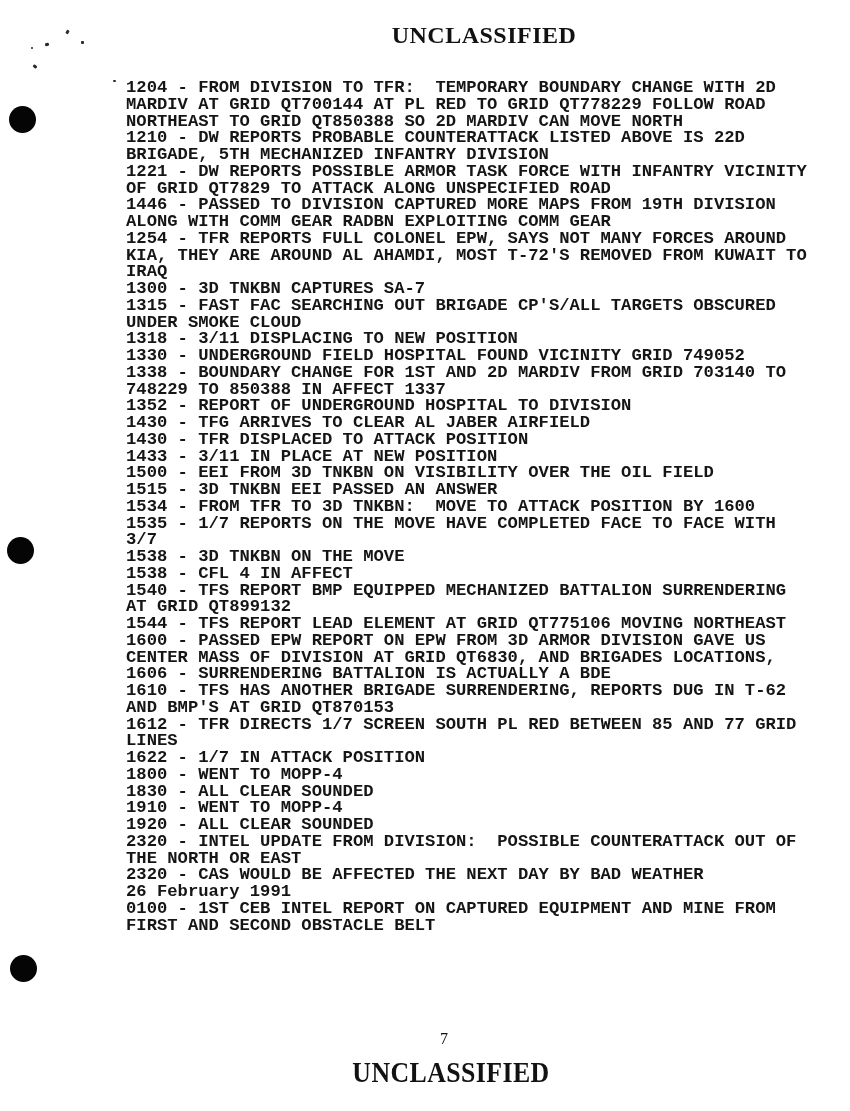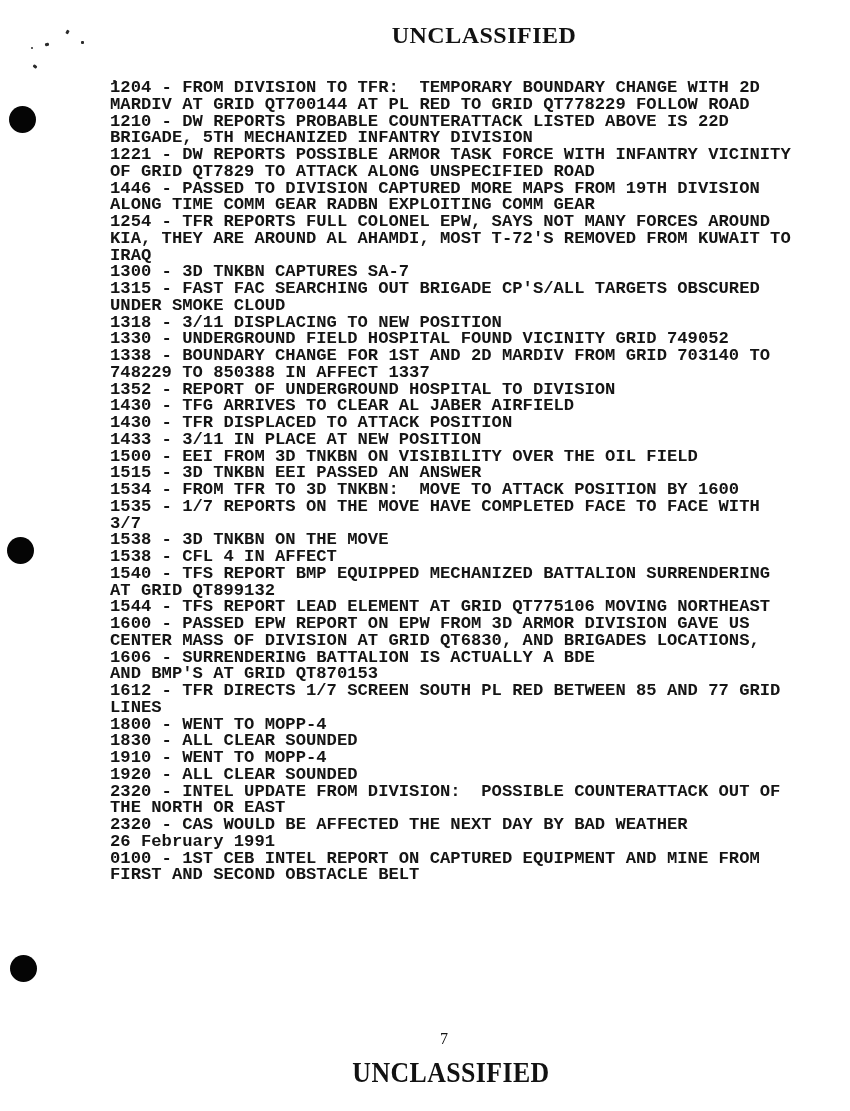--- a/index.html
+++ b/index.html
@@ -69,21 +69,21 @@
     position: absolute;
     top: 1030px;
     left: 440px;
     font-family: "Liberation Serif", serif;
     font-size: 16px;
     color: #121212;
   }
   
   .log {
     position: absolute;
-    left: 110px;
+    left: 126px;
     top: 80px;
     width: 700px;
     font-family: "Liberation Mono", monospace;
     font-size: 17.2px;
     line-height: 16.75px;
     font-weight: bold;
     color: #151515;
   }
   .log div {
     white-space: pre;
@@ -103,26 +103,27 @@
   <div class="speck s3"></div>
   <div class="speck s4"></div>
   <div class="speck s5"></div>
   <div class="speck s6"></div>
 
   <div class="banner banner-top">UNCLASSIFIED</div>
 
   <div class="log">
       <div>1204 - FROM DIVISION TO TFR:  TEMPORARY BOUNDARY CHANGE WITH 2D</div>
       <div>MARDIV AT GRID QT700144 AT PL RED TO GRID QT778229 FOLLOW ROAD</div>
+      <div>NORTHEAST TO GRID QT850388 SO 2D MARDIV CAN MOVE NORTH</div>
       <div>1210 - DW REPORTS PROBABLE COUNTERATTACK LISTED ABOVE IS 22D</div>
       <div>BRIGADE, 5TH MECHANIZED INFANTRY DIVISION</div>
       <div>1221 - DW REPORTS POSSIBLE ARMOR TASK FORCE WITH INFANTRY VICINITY</div>
       <div>OF GRID QT7829 TO ATTACK ALONG UNSPECIFIED ROAD</div>
       <div>1446 - PASSED TO DIVISION CAPTURED MORE MAPS FROM 19TH DIVISION</div>
-      <div>ALONG TIME COMM GEAR RADBN EXPLOITING COMM GEAR</div>
+      <div>ALONG WITH COMM GEAR RADBN EXPLOITING COMM GEAR</div>
       <div>1254 - TFR REPORTS FULL COLONEL EPW, SAYS NOT MANY FORCES AROUND</div>
       <div>KIA, THEY ARE AROUND AL AHAMDI, MOST T-72'S REMOVED FROM KUWAIT TO</div>
       <div>IRAQ</div>
       <div>1300 - 3D TNKBN CAPTURES SA-7</div>
       <div>1315 - FAST FAC SEARCHING OUT BRIGADE CP'S/ALL TARGETS OBSCURED</div>
       <div>UNDER SMOKE CLOUD</div>
       <div>1318 - 3/11 DISPLACING TO NEW POSITION</div>
       <div>1330 - UNDERGROUND FIELD HOSPITAL FOUND VICINITY GRID 749052</div>
       <div>1338 - BOUNDARY CHANGE FOR 1ST AND 2D MARDIV FROM GRID 703140 TO</div>
       <div>748229 TO 850388 IN AFFECT 1337</div>
@@ -136,23 +137,25 @@
       <div>1535 - 1/7 REPORTS ON THE MOVE HAVE COMPLETED FACE TO FACE WITH</div>
       <div>3/7</div>
       <div>1538 - 3D TNKBN ON THE MOVE</div>
       <div>1538 - CFL 4 IN AFFECT</div>
       <div>1540 - TFS REPORT BMP EQUIPPED MECHANIZED BATTALION SURRENDERING</div>
       <div>AT GRID QT899132</div>
       <div>1544 - TFS REPORT LEAD ELEMENT AT GRID QT775106 MOVING NORTHEAST</div>
       <div>1600 - PASSED EPW REPORT ON EPW FROM 3D ARMOR DIVISION GAVE US</div>
       <div>CENTER MASS OF DIVISION AT GRID QT6830, AND BRIGADES LOCATIONS,</div>
       <div>1606 - SURRENDERING BATTALION IS ACTUALLY A BDE</div>
+      <div>1610 - TFS HAS ANOTHER BRIGADE SURRENDERING, REPORTS DUG IN T-62</div>
       <div>AND BMP'S AT GRID QT870153</div>
       <div>1612 - TFR DIRECTS 1/7 SCREEN SOUTH PL RED BETWEEN 85 AND 77 GRID</div>
       <div>LINES</div>
+      <div>1622 - 1/7 IN ATTACK POSITION</div>
       <div>1800 - WENT TO MOPP-4</div>
       <div>1830 - ALL CLEAR SOUNDED</div>
       <div>1910 - WENT TO MOPP-4</div>
       <div>1920 - ALL CLEAR SOUNDED</div>
       <div>2320 - INTEL UPDATE FROM DIVISION:  POSSIBLE COUNTERATTACK OUT OF</div>
       <div>THE NORTH OR EAST</div>
       <div>2320 - CAS WOULD BE AFFECTED THE NEXT DAY BY BAD WEATHER</div>
       <div>26 February 1991</div>
       <div>0100 - 1ST CEB INTEL REPORT ON CAPTURED EQUIPMENT AND MINE FROM</div>
       <div>FIRST AND SECOND OBSTACLE BELT</div>

